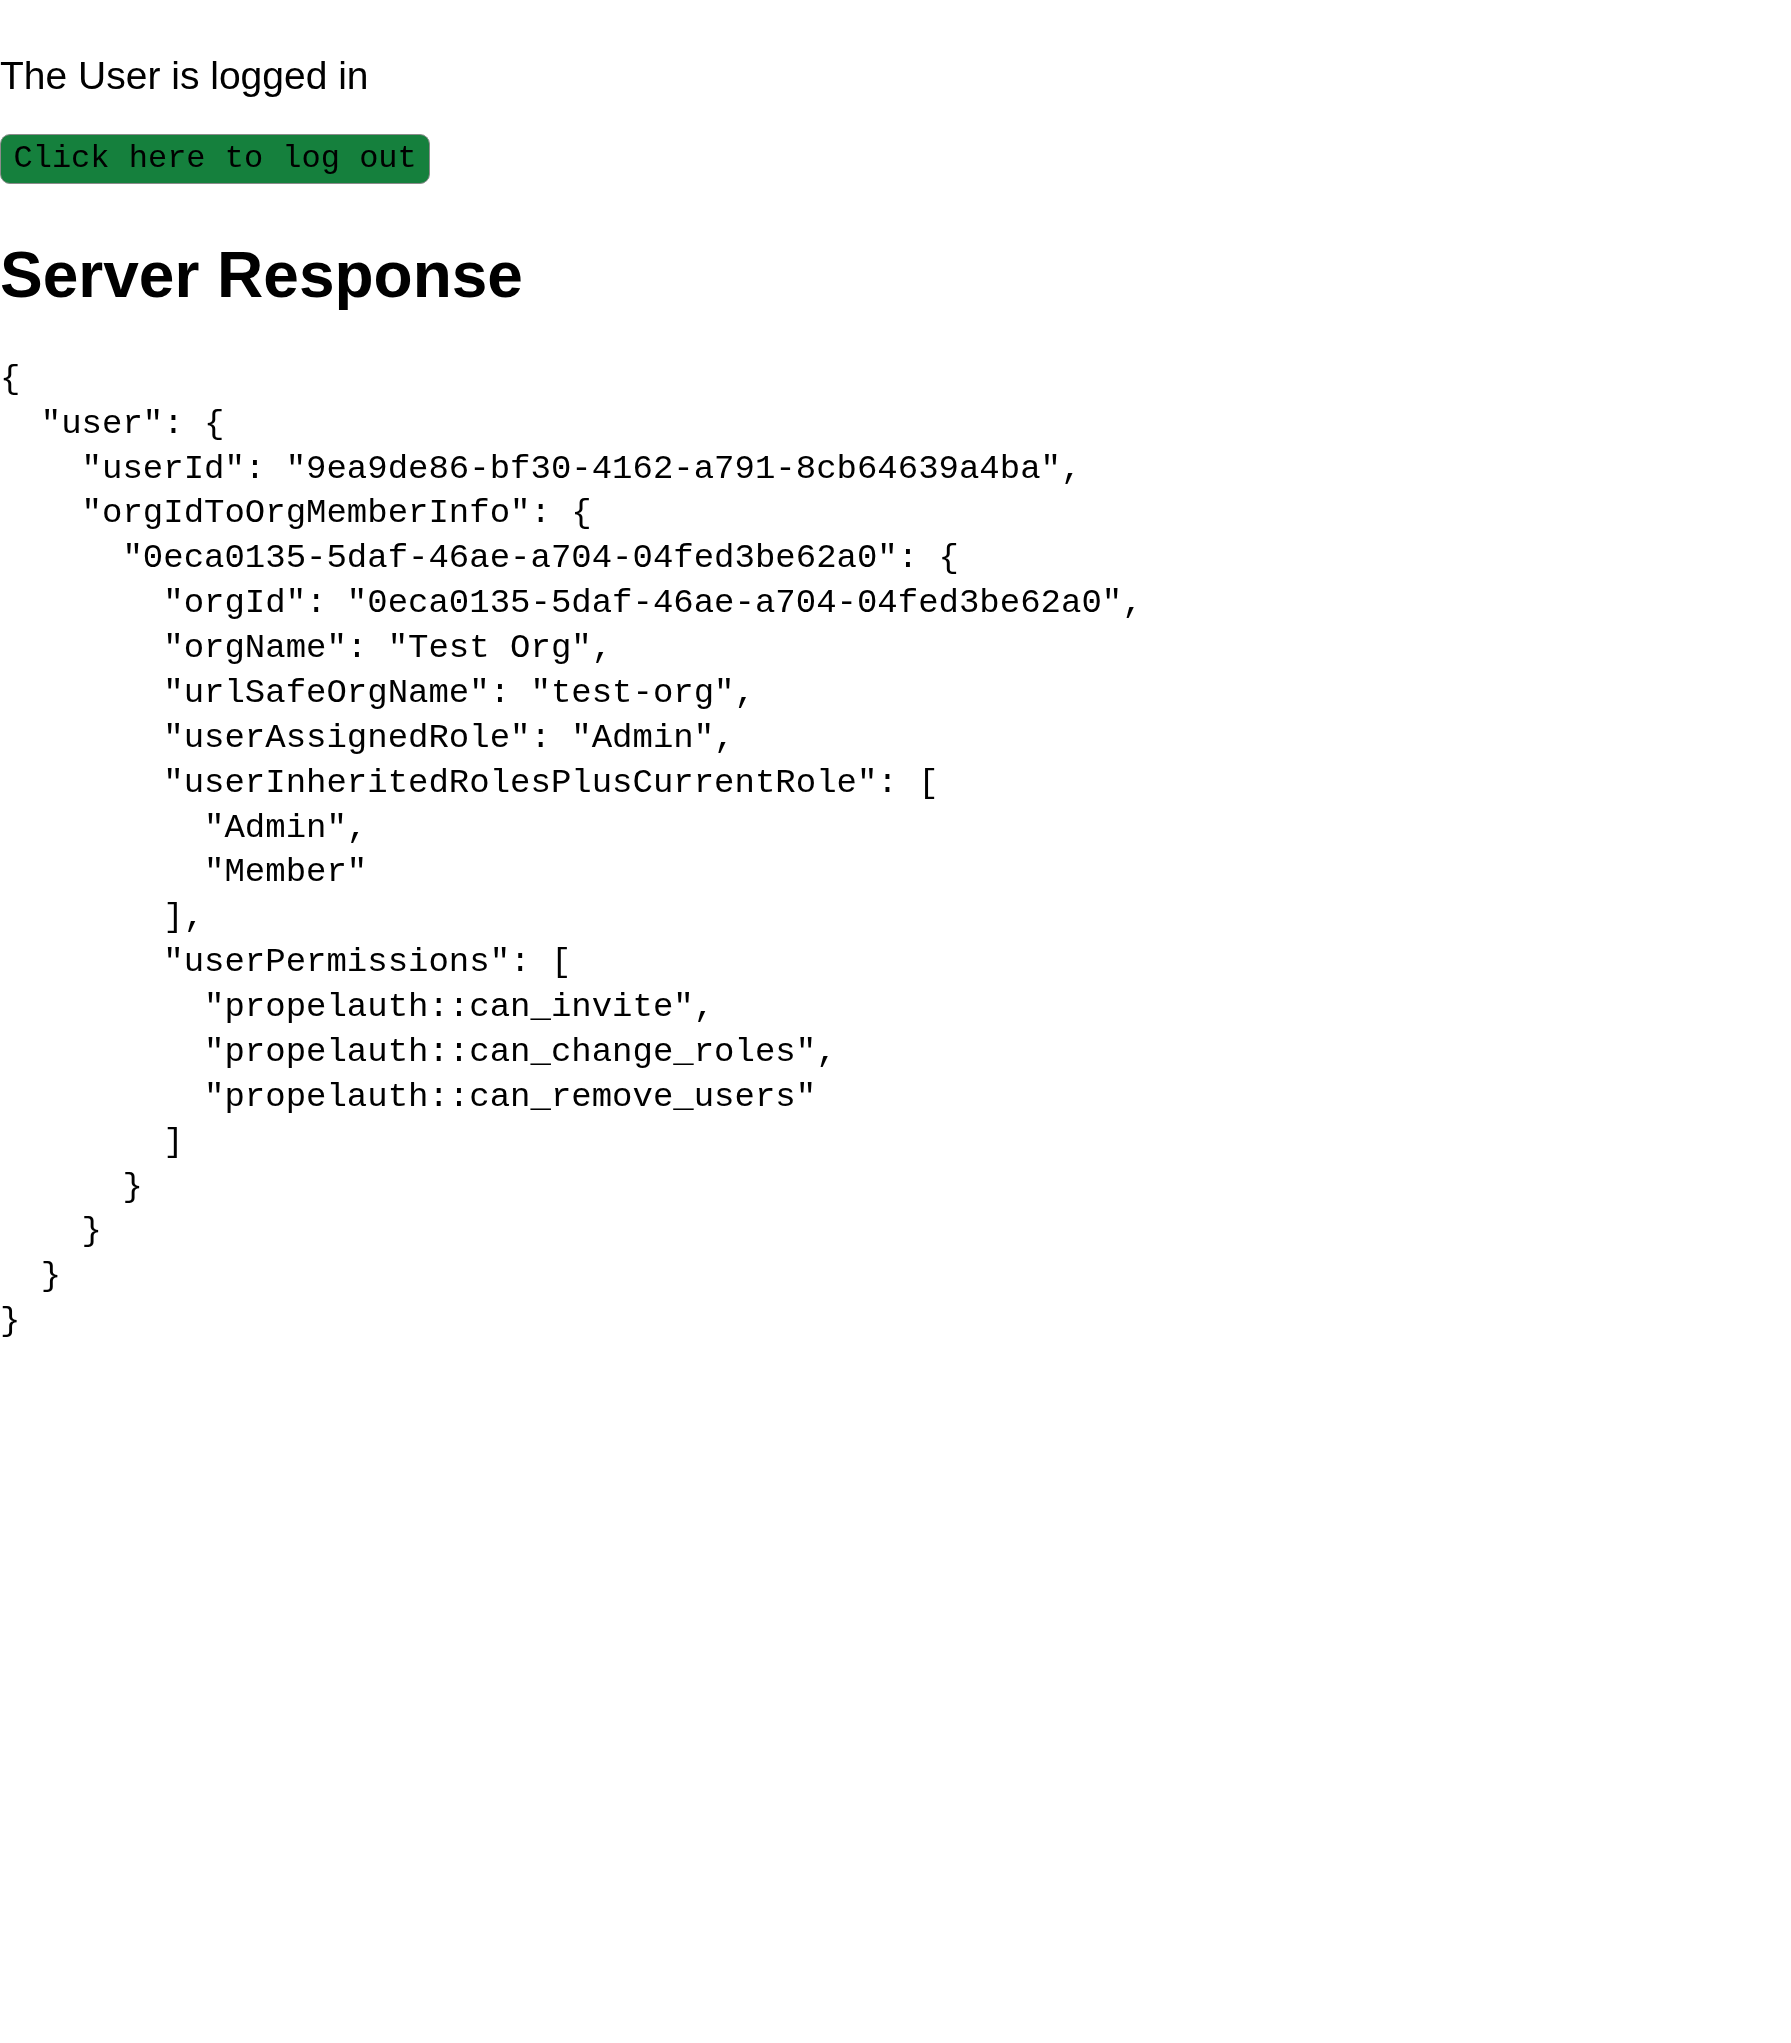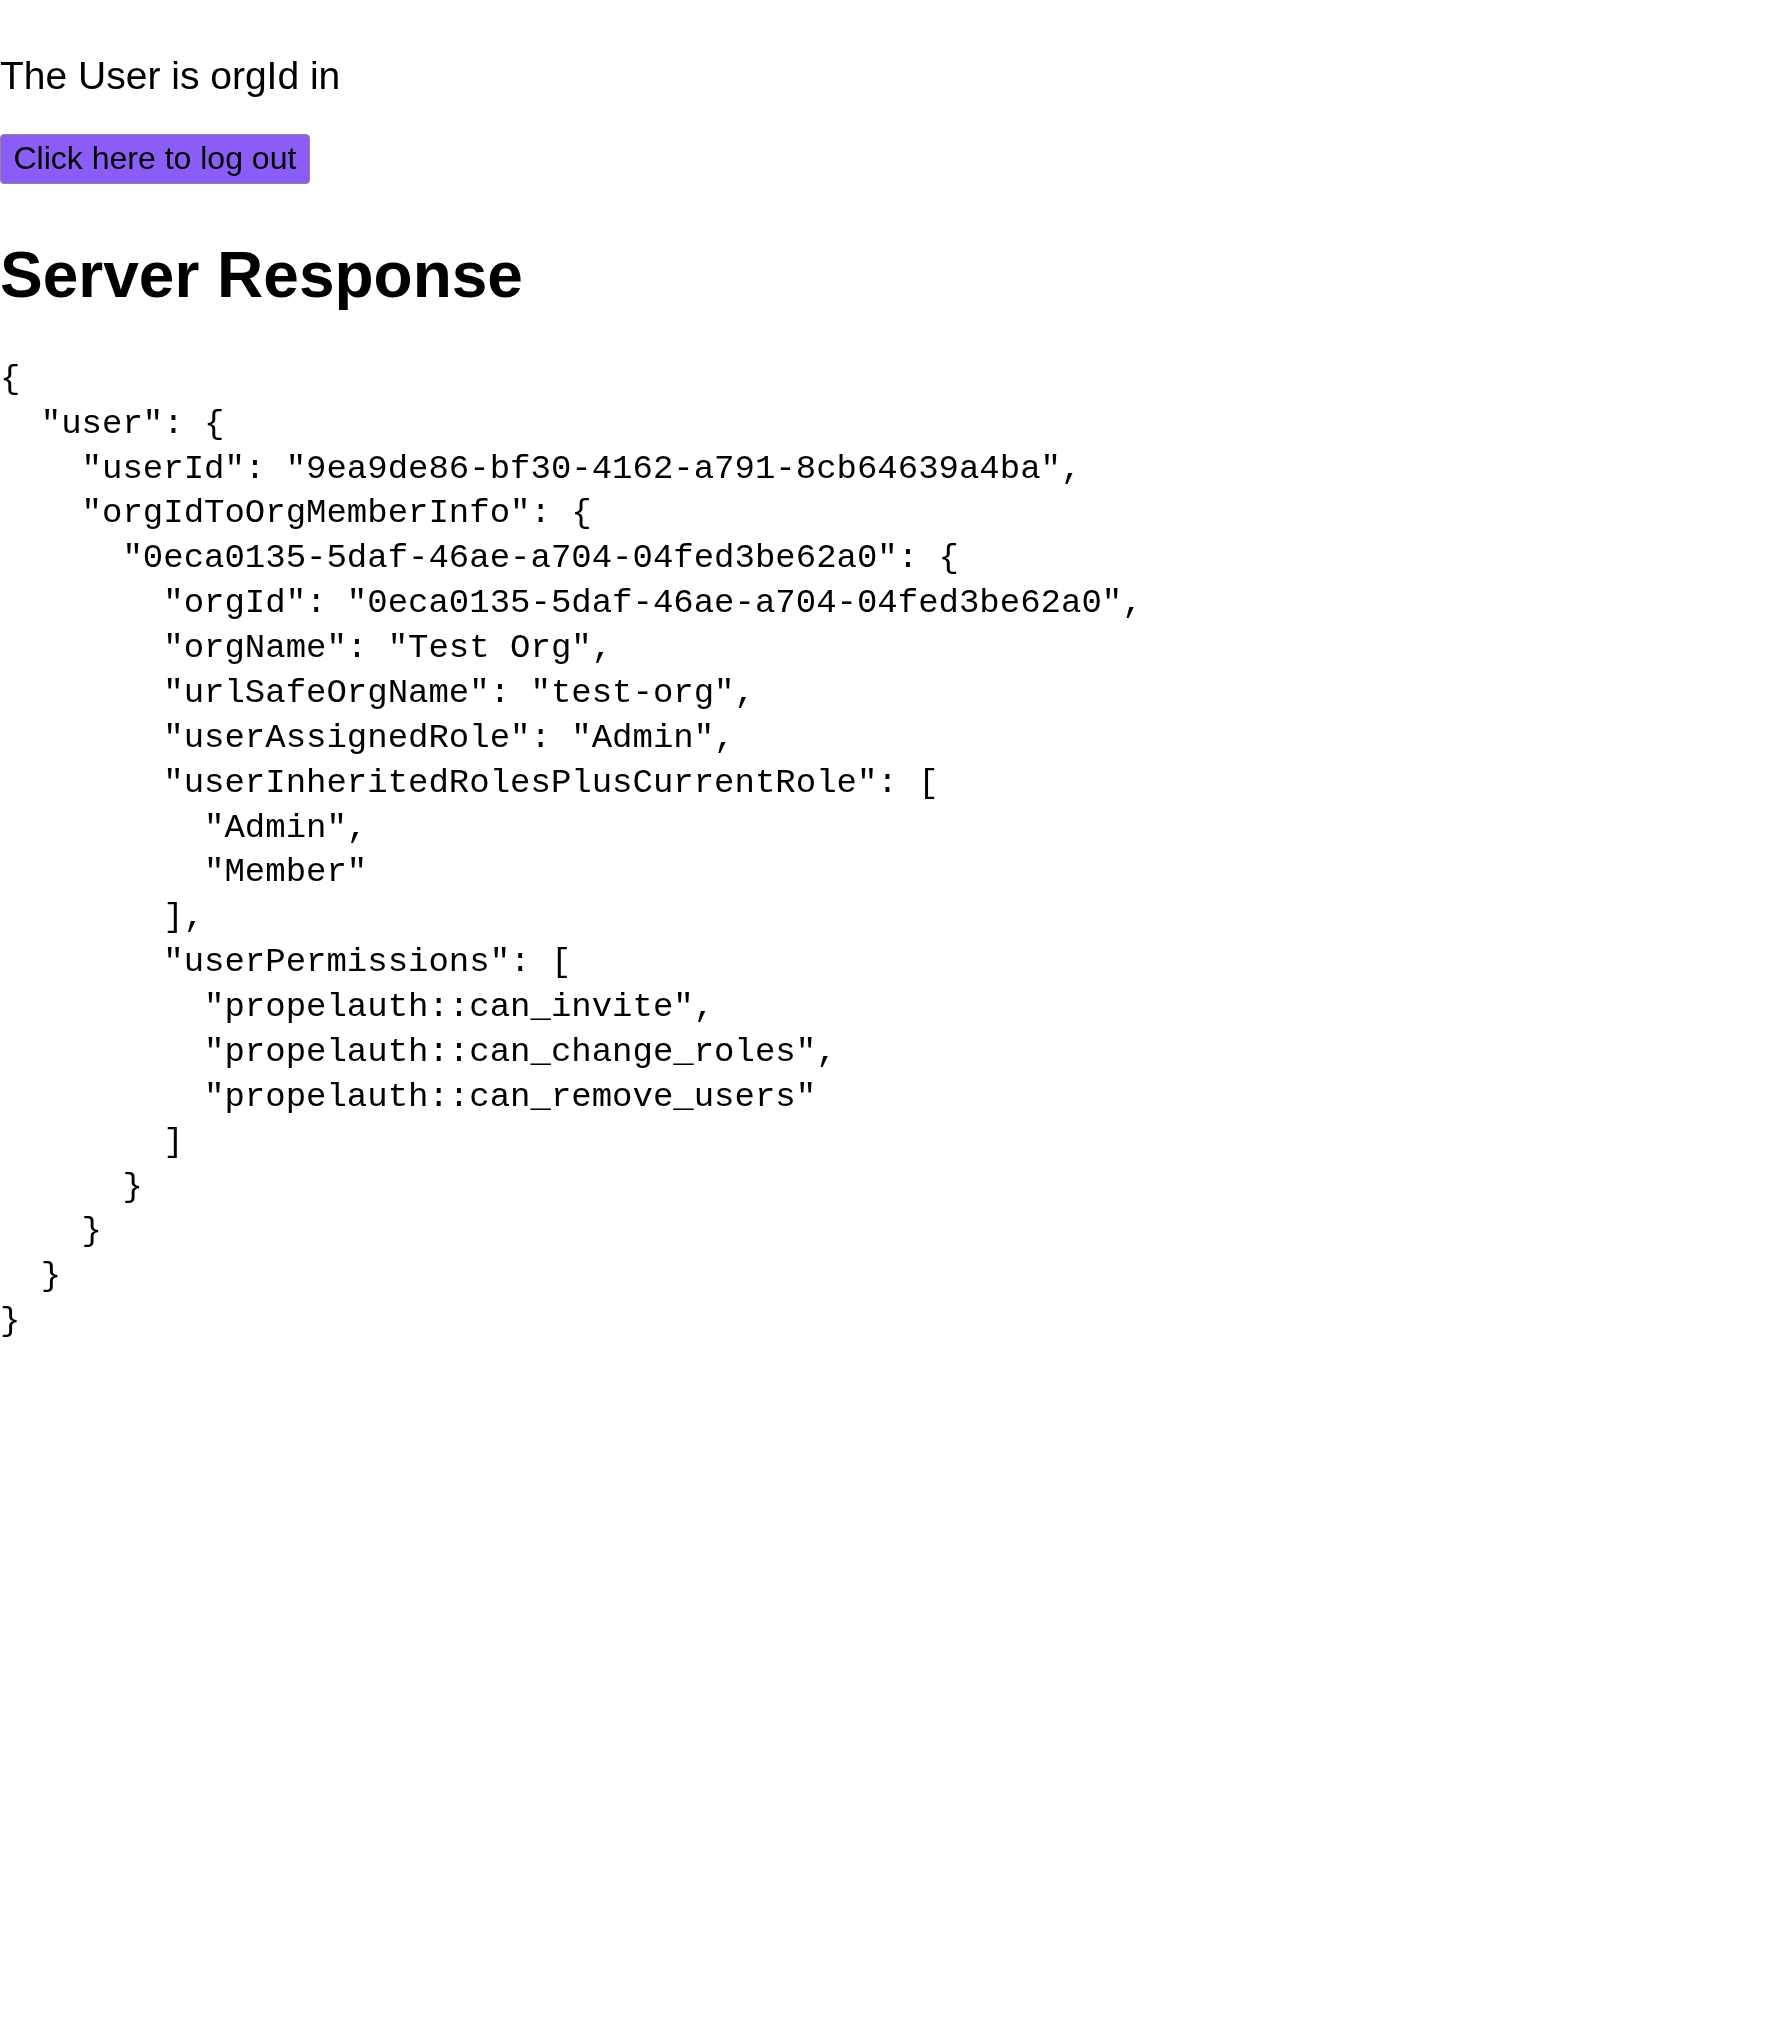--- a/index.html
+++ b/index.html
@@ -17,45 +17,45 @@
     }
     .status-text {
       font-size: 39px;
       font-weight: 400;
       margin: 18px 0 36px 0;
       padding-left: 0;
     }
     .logout-button {
       font-size: 32px;
       padding: 5.4px 12.5px;
-      background: #8b5cf6;
+      background: #15803d;
       border: 1.8px solid #8b8b8b;
-      border-radius: 4px;
+      border-radius: 10px;
       cursor: pointer;
-      font-family: Liberation Sans, sans-serif;
+      font-family: Liberation Mono, monospace;
       margin-left: 0;
     }
     .section-heading {
       font-size: 64px;
       font-weight: 700;
       margin: 54px 0 45px 0;
     }
     .json-block {
       font-family: "Courier New", Courier, monospace;
       font-size: 34px;
       line-height: 1.32;
       white-space: pre;
       margin: 0;
     }
   </style>
 </head>
 <body>
 
 <div class="page">
-  <div class="status-text">The User is orgId in</div>
+  <div class="status-text">The User is logged in</div>
 
   <button class="logout-button">Click here to log out</button>
 
   <h2 class="section-heading">Server Response</h2>
 
   <pre class="json-block">{
   "user": {
     "userId": "9ea9de86-bf30-4162-a791-8cb64639a4ba",
     "orgIdToOrgMemberInfo": {
       "0eca0135-5daf-46ae-a704-04fed3be62a0": {

